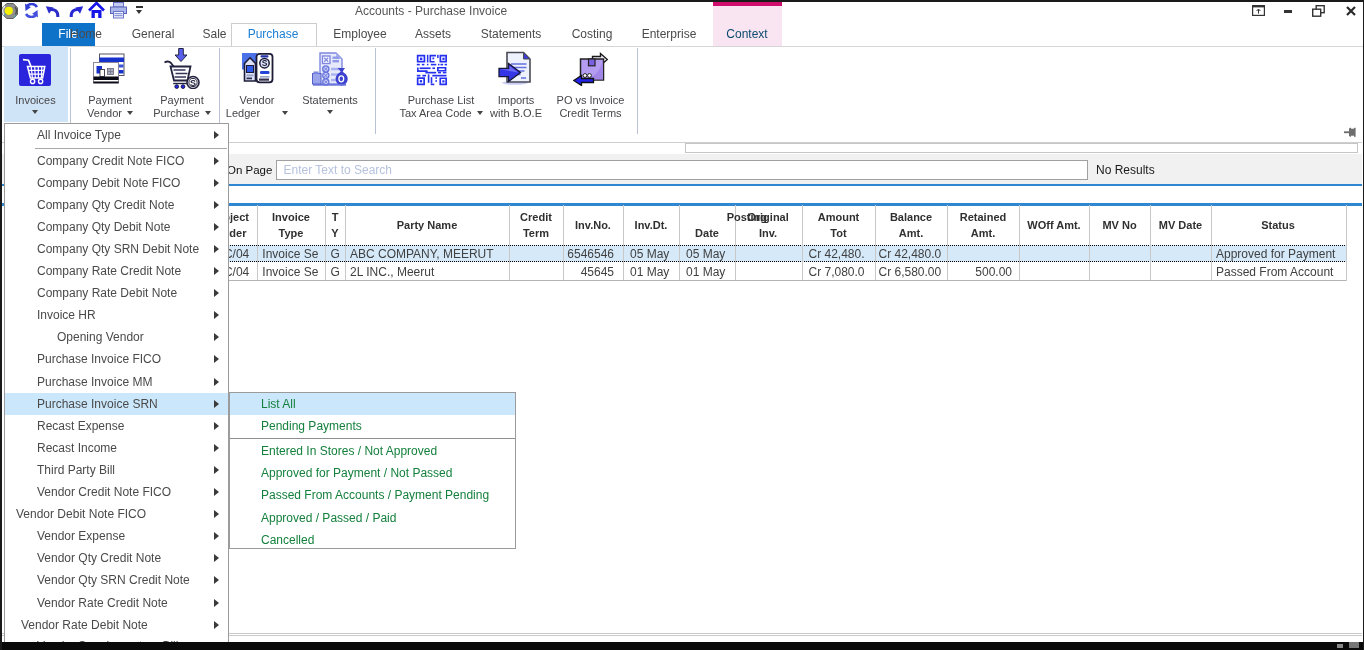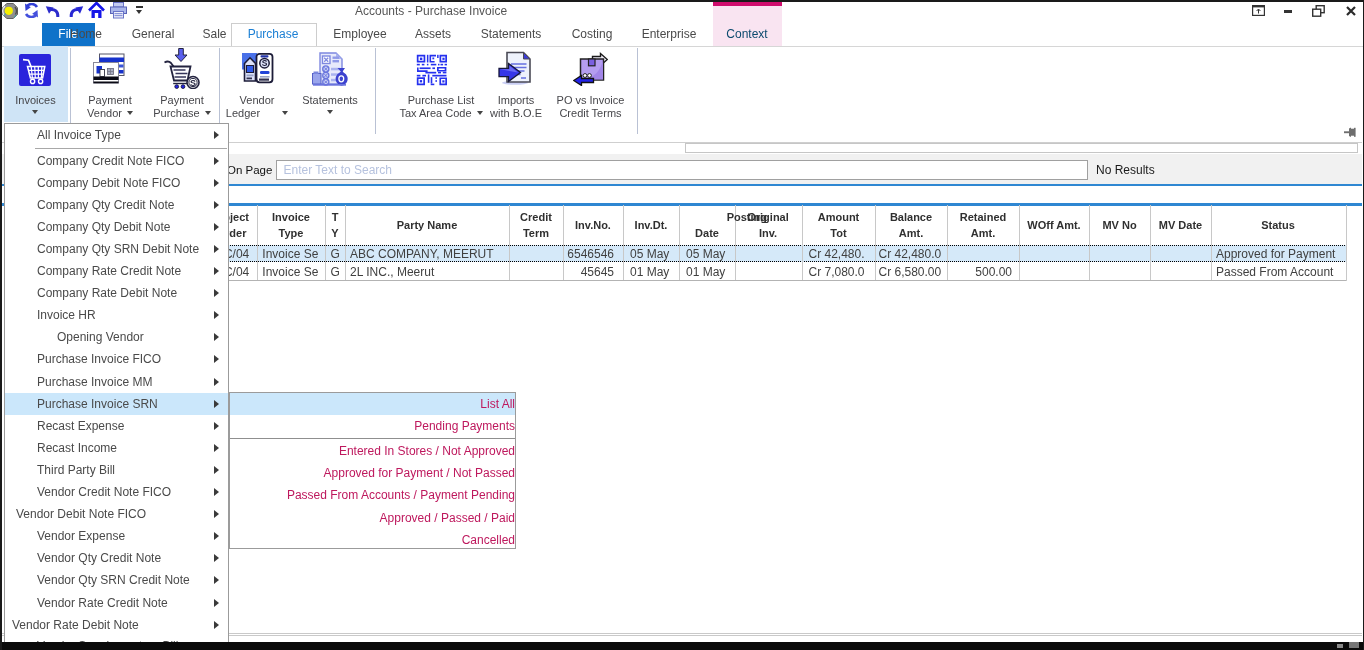--- a/index.html
+++ b/index.html
@@ -1,21 +1,21 @@
 <!DOCTYPE html>
 <html><head><meta charset="utf-8"><style>
 *{margin:0;padding:0;box-sizing:border-box;}
 body{font-family:"Liberation Sans",sans-serif;}
 #w{position:relative;width:1364px;height:650px;background:#fff;overflow:hidden;}
 .a{position:absolute;}
 .lbl{font-size:11px;color:#46464a;text-align:center;line-height:13px;white-space:nowrap;}
 .car{width:0;height:0;border-left:3.5px solid transparent;border-right:3.5px solid transparent;border-top:4px solid #444;}
 .tab{font-size:12px;color:#4a4a4a;line-height:23px;text-align:center;white-space:nowrap;}
 .mi{font-size:12px;color:#4a4a4a;line-height:22px;white-space:nowrap;padding-left:33px;}
-.smi{font-size:12px;color:#be185d;line-height:22px;white-space:nowrap;padding-left:32px;text-align:right;}
+.smi{font-size:12px;color:#15803d;line-height:22px;white-space:nowrap;padding-left:32px;}
 .arr{width:0;height:0;border-top:4px solid transparent;border-bottom:4px solid transparent;border-left:5px solid #3a3a3a;}
 .hh{font-size:11px;font-weight:bold;color:#303030;line-height:16px;text-align:center;white-space:nowrap;}
 .dd{font-size:12px;color:#404040;line-height:17px;white-space:nowrap;}
 .vl{background:#c8c8c8;width:1px;}
 </style></head><body>
 <div id="w">
 <div class="a" style="left:355px;top:4px;font-size:12px;color:#565656;white-space:nowrap;">Accounts - Purchase Invoice</div>
 
 <svg class="a" style="left:2px;top:3px" width="16" height="16" viewBox="0 0 16 16">
 <polygon points="4.7,0.5 11.3,0.5 15.5,4.7 15.5,11.3 11.3,15.5 4.7,15.5 0.5,11.3 0.5,4.7" fill="#8f8f8f" stroke="#606060"></polygon>
@@ -356,21 +356,21 @@
 <div class="a mi" style="left:4px;top:503.1px;width:224px;z-index:7;padding-left:12px;">Vendor Debit Note FICO</div>
 <div class="a arr" style="left:214px;top:510.1px;z-index:7;"></div>
 <div class="a mi" style="left:4px;top:525.2px;width:224px;z-index:7;">Vendor Expense</div>
 <div class="a arr" style="left:214px;top:532.2px;z-index:7;"></div>
 <div class="a mi" style="left:4px;top:547.3px;width:224px;z-index:7;">Vendor Qty Credit Note</div>
 <div class="a arr" style="left:214px;top:554.3px;z-index:7;"></div>
 <div class="a mi" style="left:4px;top:569.4px;width:224px;z-index:7;">Vendor Qty SRN Credit Note</div>
 <div class="a arr" style="left:214px;top:576.4px;z-index:7;"></div>
 <div class="a mi" style="left:4px;top:591.5px;width:224px;z-index:7;">Vendor Rate Credit Note</div>
 <div class="a arr" style="left:214px;top:598.5px;z-index:7;"></div>
-<div class="a mi" style="left:4px;top:613.6px;width:224px;z-index:7;padding-left:8px;">Vendor Rate Debit Note</div>
+<div class="a mi" style="left:13px;top:613.6px;width:224px;z-index:7;padding-left:8px;">Vendor Rate Debit Note</div>
 <div class="a arr" style="left:214px;top:620.6px;z-index:7;"></div>
 <div class="a mi" style="left:4px;top:634.5px;width:224px;z-index:7;">Vendor Supplementary Bill</div>
 <div class="a arr" style="left:214px;top:641.5px;z-index:7;"></div>
 <div class="a" style="left:35px;top:147.6px;width:192px;height:1px;background:#a8a8a8;z-index:7;"></div>
 <div class="a" style="left:229px;top:391.5px;width:287px;height:157px;background:#fff;border:1px solid #9b9b9b;z-index:8;"></div>
 <div class="a" style="left:230px;top:393px;width:285px;height:21.5px;background:#cbe7fb;z-index:9;"></div>
 <div class="a smi" style="left:229px;top:392.8px;width:286px;z-index:10;">List All</div>
 <div class="a smi" style="left:229px;top:414.9px;width:286px;z-index:10;">Pending Payments</div>
 <div class="a smi" style="left:229px;top:439.6px;width:286px;z-index:10;">Entered In Stores / Not Approved</div>
 <div class="a smi" style="left:229px;top:462.0px;width:286px;z-index:10;">Approved for Payment / Not Passed</div>

